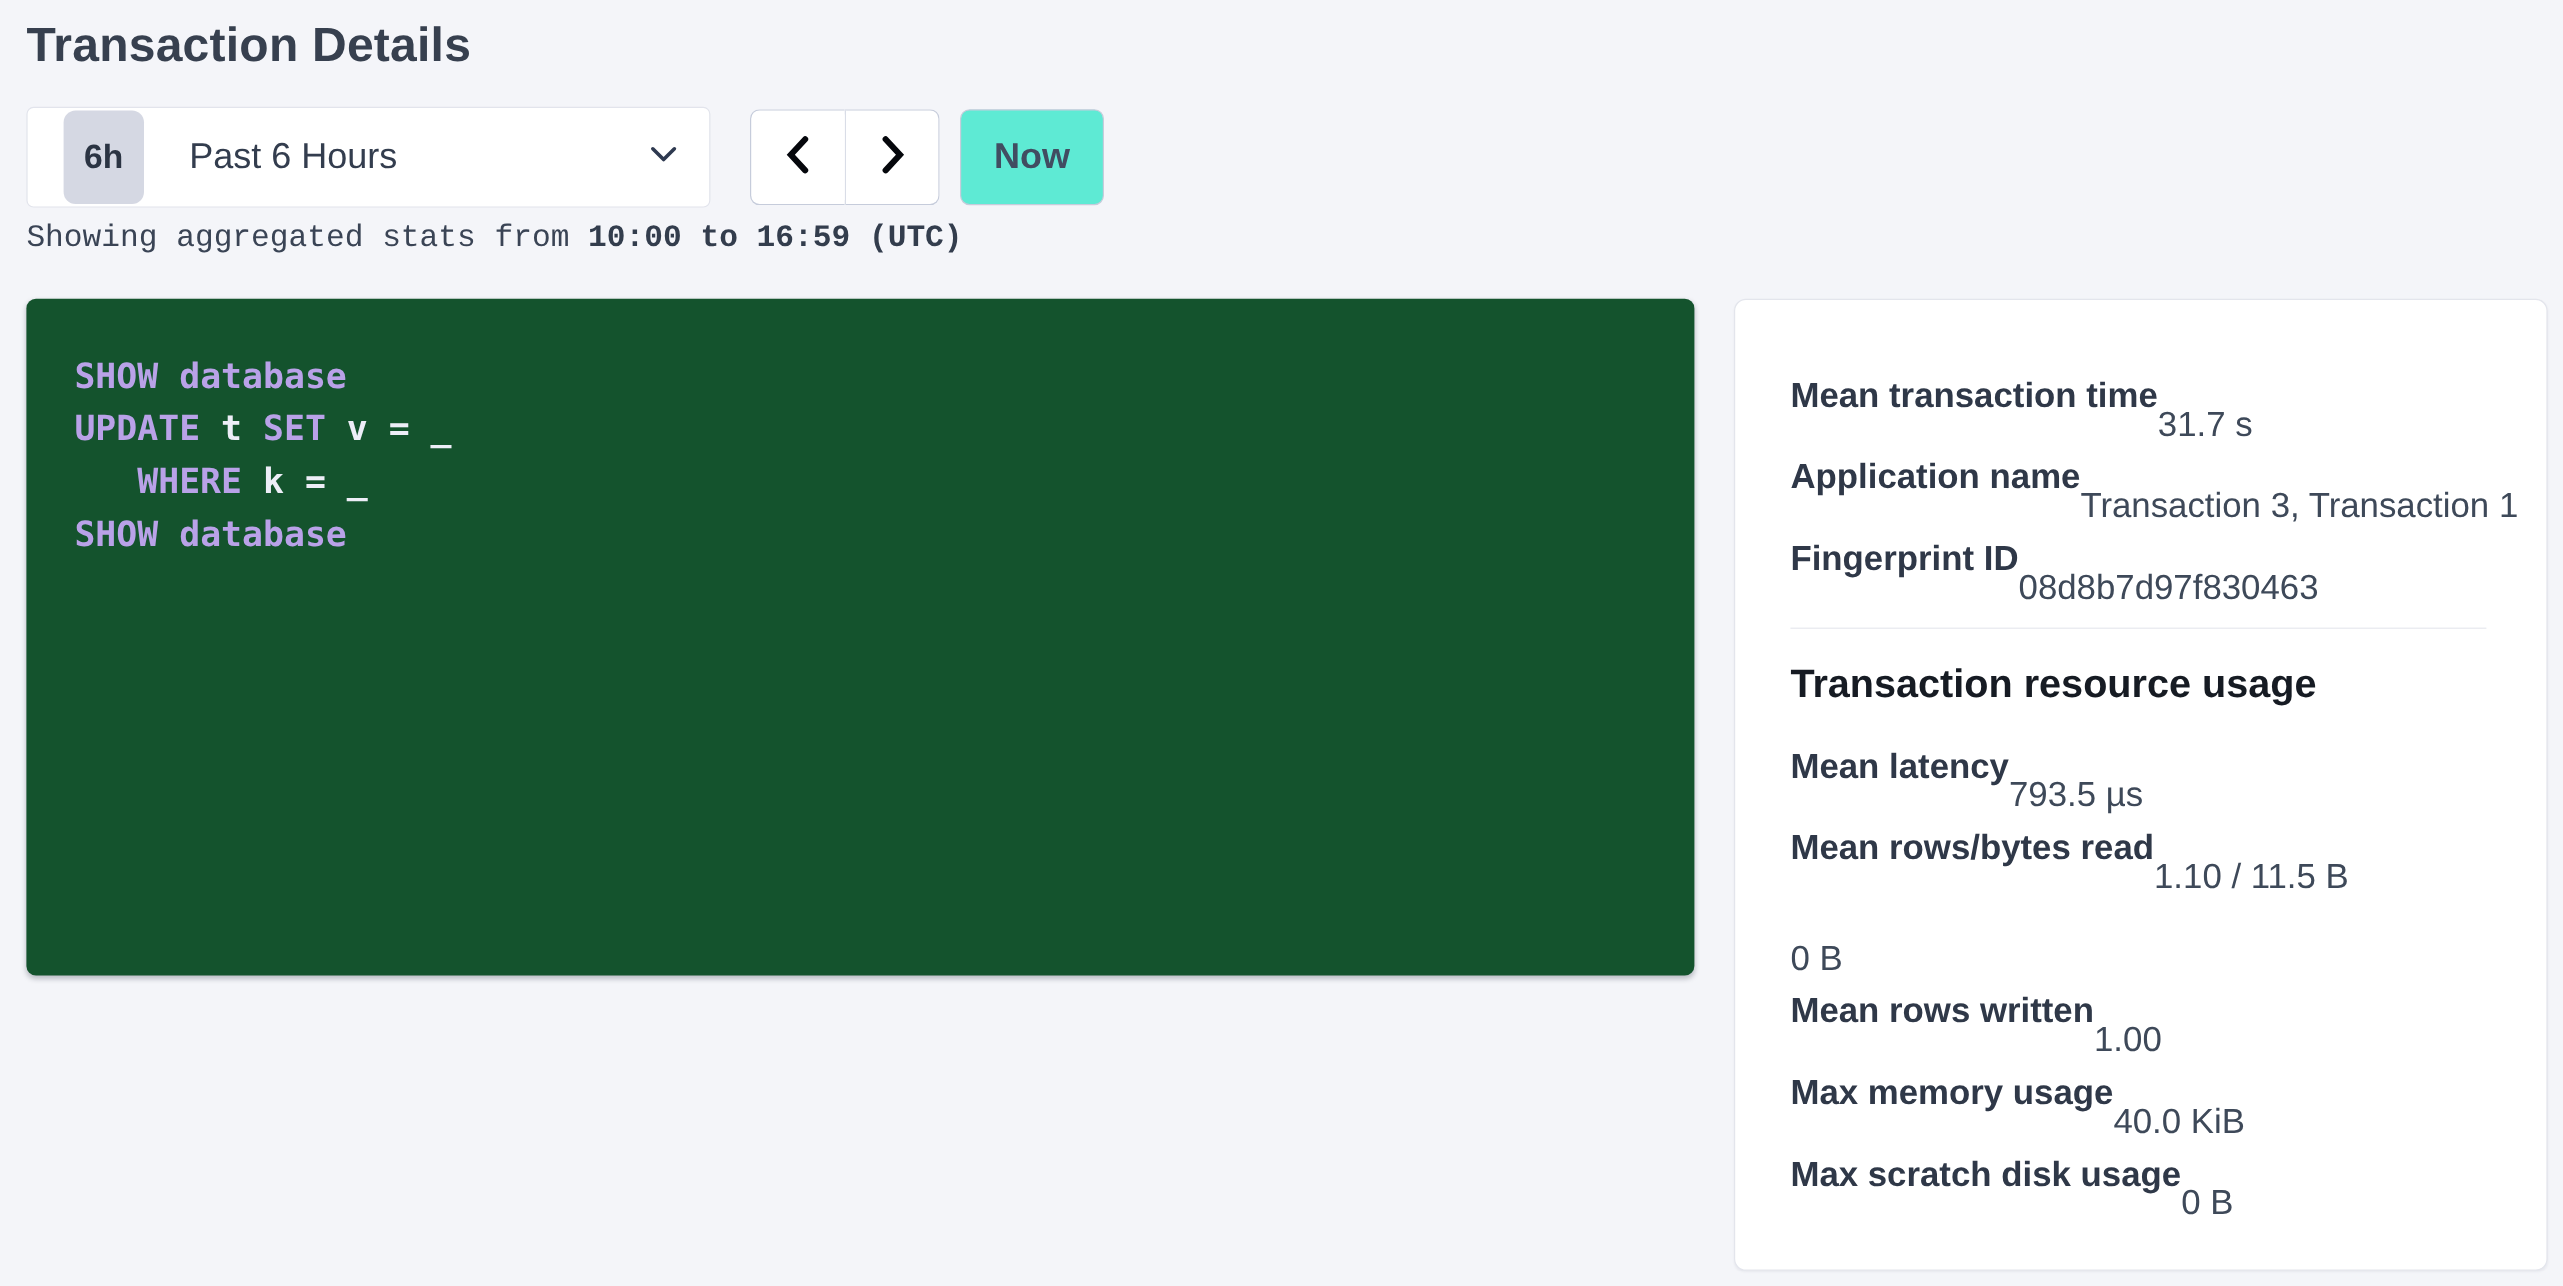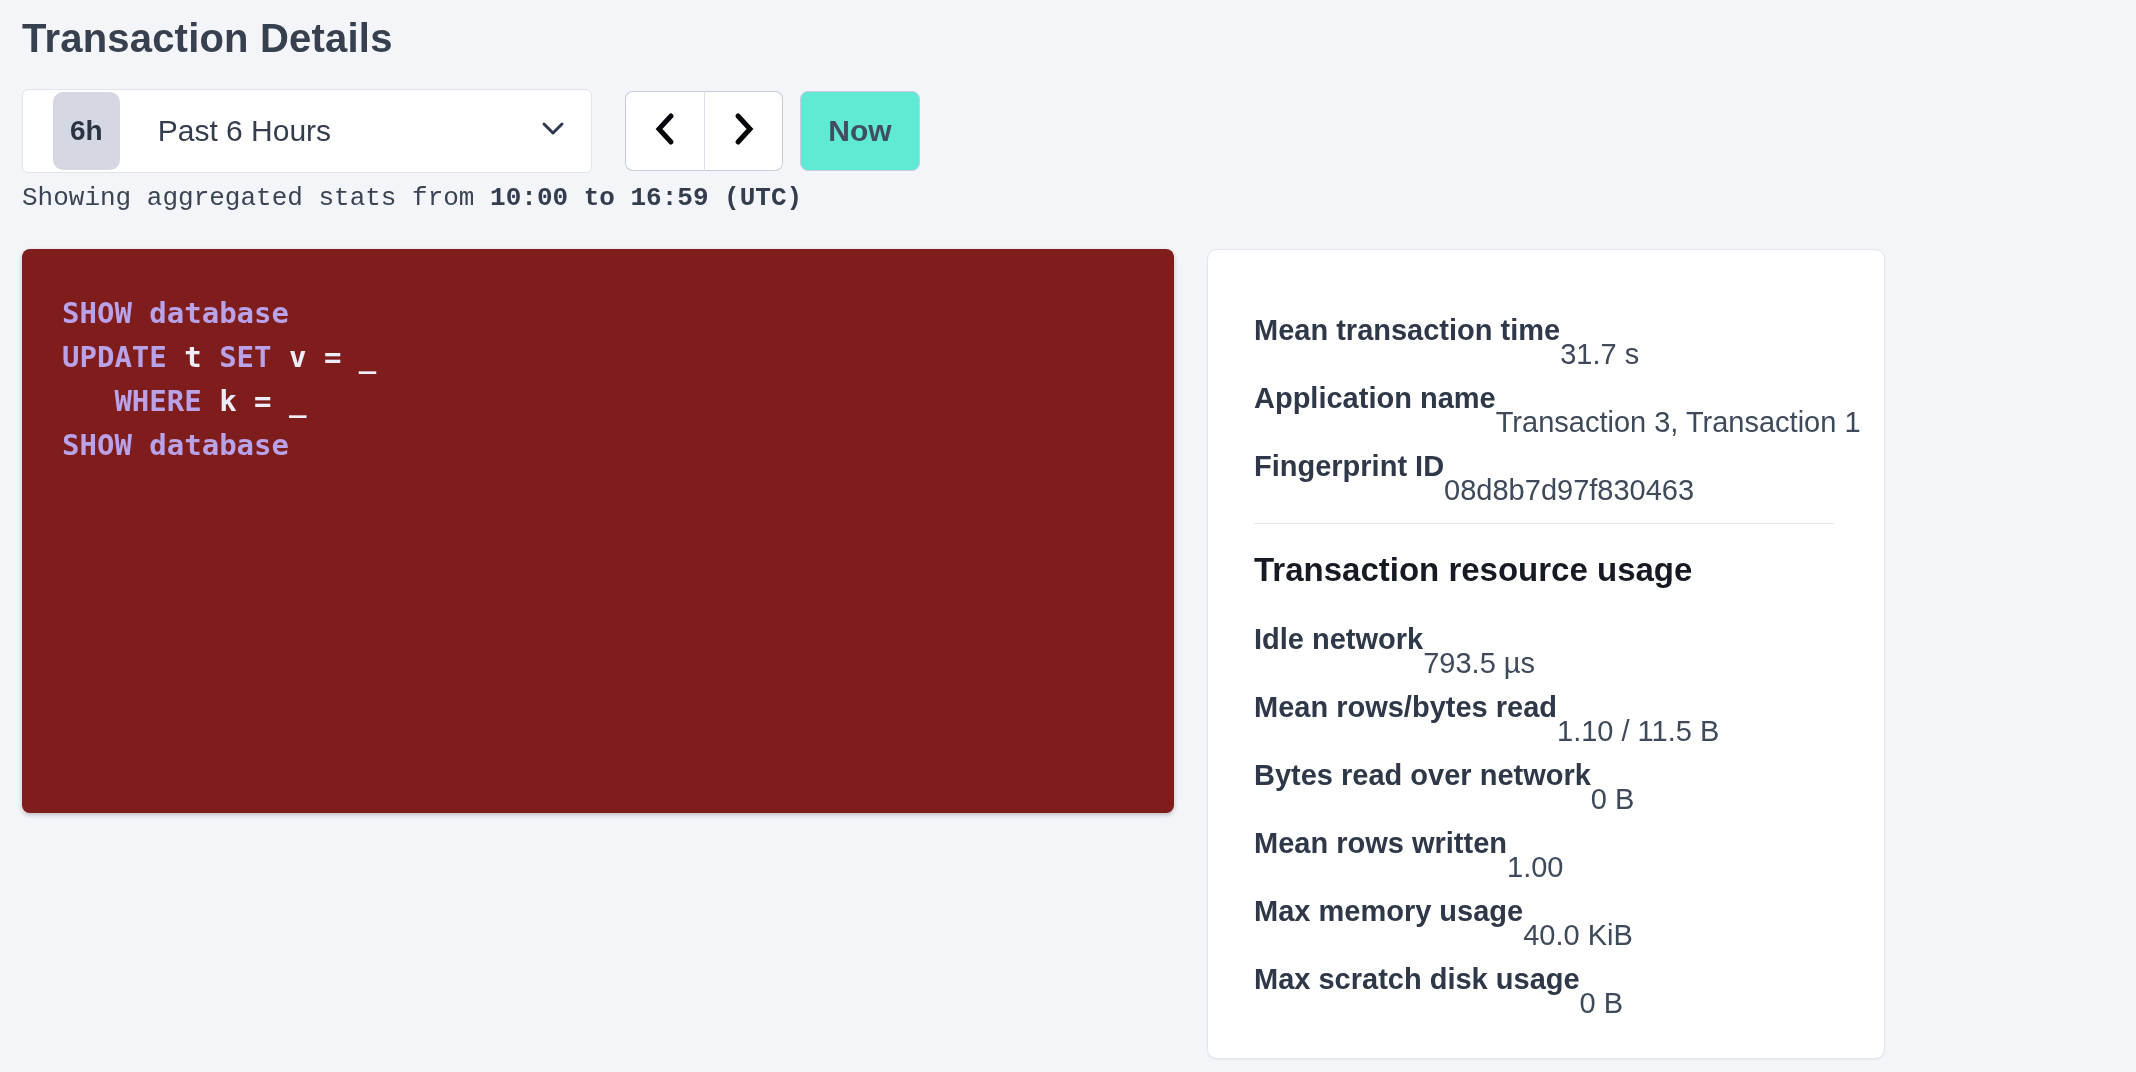--- a/index.html
+++ b/index.html
@@ -79,22 +79,22 @@
     font-size:26px;
     color:#3a4455;
     font-family:Liberation Mono, monospace;
   }
   .subtitle b { font-weight:700; color:#333d4d; }
 
   
   .main { display:flex; align-items:flex-start; gap:33px; margin-top:36px; }
 
   .sql-box {
-    width:1152px; height:564px;
-    background:#7f1d1d;
+    width:1390px; height:564px;
+    background:#14532d;
     border-radius:8px;
     padding:42px 40px;
     box-shadow:0 2px 4px rgba(20,28,45,.25);
   }
   .sql-box pre {
     font-family:"DejaVu Sans Mono", monospace;
     font-size:29px;
     line-height:44px;
     white-space:pre;
   }
@@ -193,29 +193,28 @@
       <div class="stat-row">
         <span class="stat-label">Fingerprint ID</span>
         <span class="stat-value">08d8b7d97f830463</span>
       </div>
 
       <hr class="card-divider">
 
       <div class="section-title">Transaction resource usage</div>
 
       <div class="stat-row">
-        <span class="stat-label">Idle network</span>
+        <span class="stat-label">Mean latency</span>
         <span class="stat-value">793.5 µs</span>
       </div>
       <div class="stat-row">
         <span class="stat-label">Mean rows/bytes read</span>
         <span class="stat-value">1.10 / 11.5 B</span>
       </div>
       <div class="stat-row">
-        <span class="stat-label">Bytes read over network</span>
         <span class="stat-value">0 B</span>
       </div>
       <div class="stat-row">
         <span class="stat-label">Mean rows written</span>
         <span class="stat-value">1.00</span>
       </div>
       <div class="stat-row">
         <span class="stat-label">Max memory usage</span>
         <span class="stat-value">40.0 KiB</span>
       </div>

